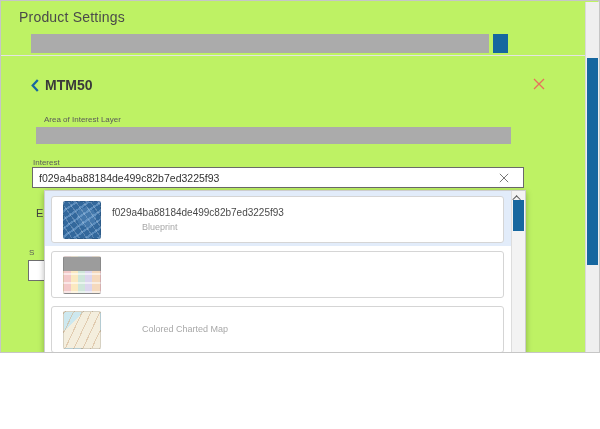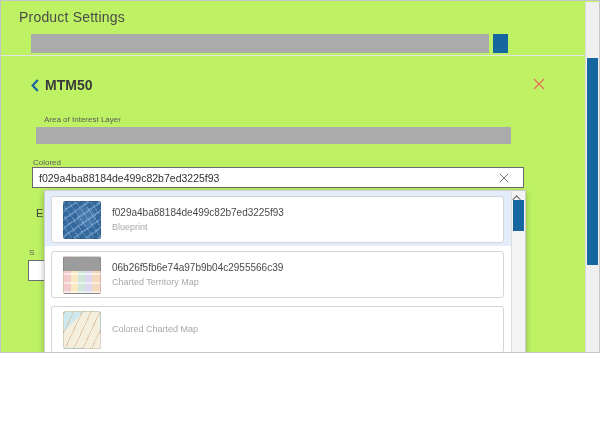--- a/index.html
+++ b/index.html
@@ -54,21 +54,21 @@
   .chev-down{border-right-width:1.5px;border-bottom-width:1.5px;transform:rotate(45deg) translateY(-1px);}
 
   
   .dropdown{position:absolute;left:43px;top:189px;width:482px;height:240px;background:#fff;border:1px solid #cdcdcd;box-shadow:0 2px 6px rgba(0,0,0,.28);z-index:5;}
   .dd-list{position:absolute;left:0;top:0;right:14px;bottom:0;overflow:hidden;}
   .dd-row{padding:5px 7px 3px 6px;height:55px;}
   .dd-row.selected{background:#e2ecfa;}
   .dd-card{display:flex;align-items:center;height:47px;background:#fff;border:1px solid #d5d5d5;border-radius:3px;padding-left:11px;cursor:pointer;}
   .dd-card-partial{margin:0 7px 0 6px;height:47px;background:#fff;border:1px solid #d5d5d5;border-radius:3px;}
   .item-id{font-size:10px;color:#4a4a4a;line-height:1;margin-bottom:5px;}
-  .item-name{font-size:9px;color:#a8a8a8;line-height:1;}
+  .item-name{font-size:9px;color:#a8a8a8;line-height:1;margin-left:30px;}
 
   .thumb{width:38px;height:38px;flex:0 0 38px;margin-right:11px;border:1px solid rgba(0,0,0,.12);border-radius:2px;}
   .thumb-blueprint{background-color:#33689c;background-image:
     repeating-linear-gradient(55deg, rgba(255,255,255,.20) 0 1px, transparent 1px 6px),
     repeating-linear-gradient(-35deg, rgba(150,195,235,.40) 0 2px, transparent 2px 7px),
     radial-gradient(circle at 62% 42%, #4478ab 0 32%, transparent 32%);}
   .thumb-charted{background-color:#f2e3d9;background-image:
     linear-gradient(to bottom, #9c9c9c 0 14px, transparent 14px),
     repeating-linear-gradient(0deg, rgba(255,255,255,.55) 0 2px, transparent 2px 9px),
     repeating-linear-gradient(90deg, #f3c9c9 0 7px, #fbe9c0 7px 14px, #cfe6da 14px 21px, #dcd6ee 21px 28px, #f5d9bd 28px 38px);}
@@ -109,21 +109,21 @@
   </div>
   <div class="panel-close">
     <svg viewBox="0 0 12 12" width="12" height="12">
         <path d="M1 1 L11 11 M11 1 L1 11" stroke="currentColor" stroke-width="1.3"></path>
       </svg>
   </div>
 
   <div class="field-label aoi-label">Area of Interest Layer</div>
   <div class="aoi-redact"></div>
 
-  <div class="field-label basemap-label">Colored</div>
+  <div class="field-label basemap-label">Interest</div>
   <div class="basemap-input">
     <span class="basemap-value">f029a4ba88184de499c82b7ed3225f93</span>
     <span class="clear-x">
       <svg viewBox="0 0 12 12" width="10" height="10">
           <path d="M1 1 L11 11 M11 1 L1 11" stroke="currentColor" stroke-width="1.1"></path>
         </svg>
     </span>
   </div>
 
   <div class="clipped-e">E</div>
@@ -148,24 +148,20 @@
       <div>
         <div class="item-id">f029a4ba88184de499c82b7ed3225f93</div>
         <div class="item-name">Blueprint</div>
       </div>
     </div>
   </div>
 
   <div class="dd-row">
     <div class="dd-card">
       <div class="thumb thumb-charted"></div>
-      <div>
-        <div class="item-id">06b26f5fb6e74a97b9b04c2955566c39</div>
-        <div class="item-name">Charted Territory Map</div>
-      </div>
     </div>
   </div>
 
   <div class="dd-row">
     <div class="dd-card">
       <div class="thumb thumb-pencil"></div>
       <div>
         <div class="item-name">Colored Charted Map</div>
       </div>
     </div>

